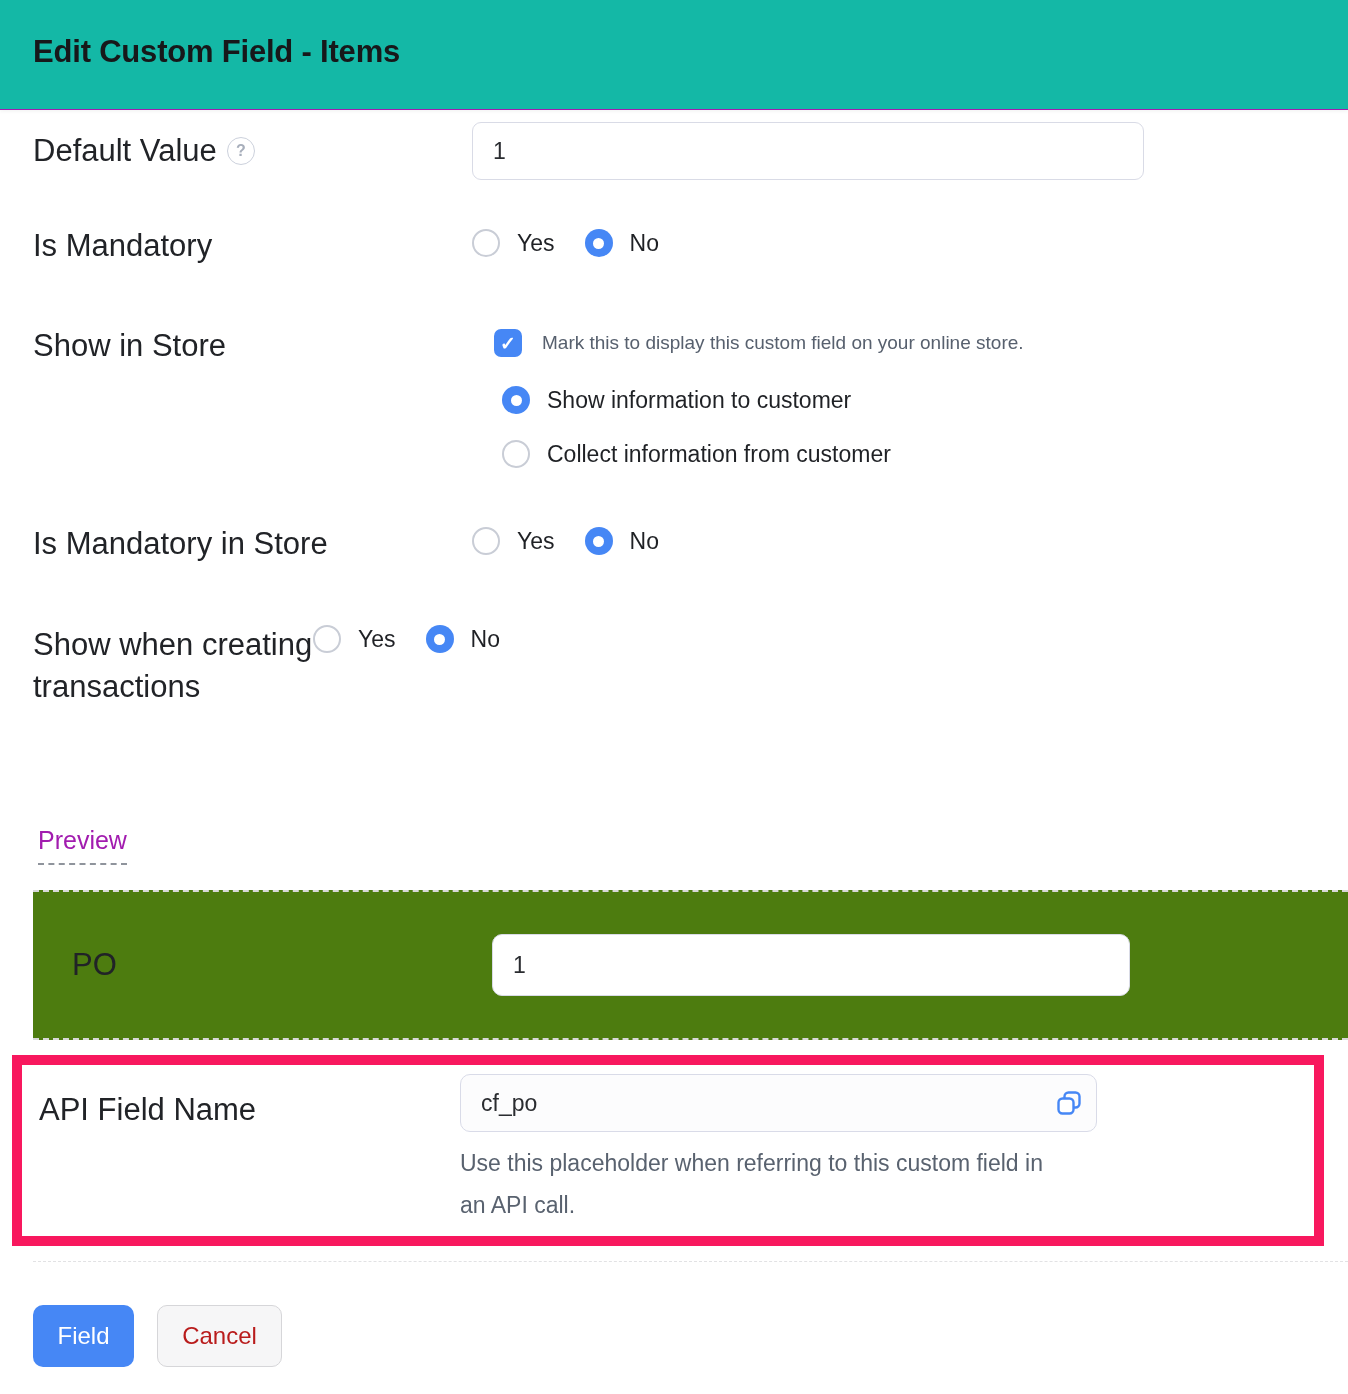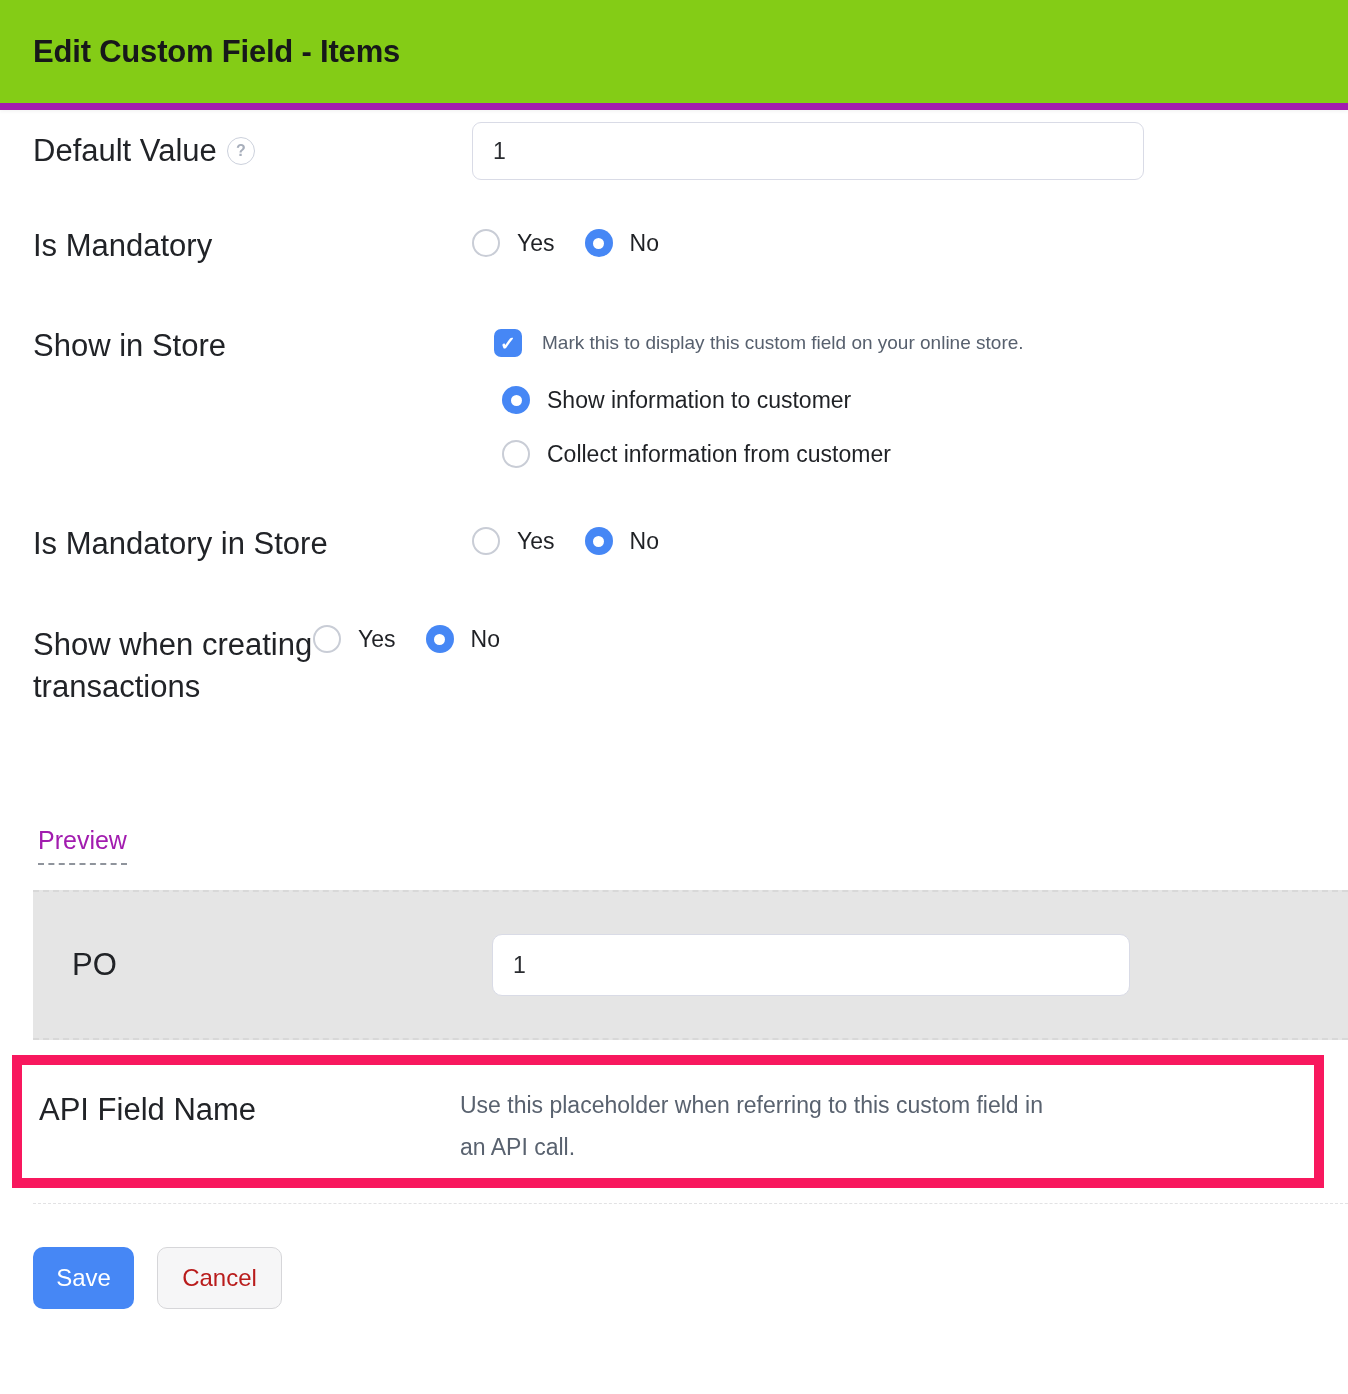--- a/index.html
+++ b/index.html
@@ -3,23 +3,23 @@
 <meta charset="utf-8">
 <style>
   * { box-sizing: border-box; margin: 0; padding: 0; }
   html, body { width: 1348px; height: 1394px; background: #ffffff; overflow: hidden; }
   body { font-family: "Liberation Sans", sans-serif; color: #1f2125; }
 
   
   .header {
     height: 110px;
     padding: 34px 0 0 33px;
-    border-bottom: 7px solid #a21caf;
+    border-bottom: 1px solid #a21caf;
     box-shadow: 0 2px 3px rgba(0,0,0,0.04);
-    background: #84cc16;
+    background: #14b8a6;
   }
   .header h1 {
     font-size: 31px;
     font-weight: 700;
     color: #17181a;
     letter-spacing: -0.2px;
   }
 
   
   .form { padding-left: 33px; }
@@ -90,21 +90,21 @@
   .preview-heading {
     margin-top: 118px; margin-left: 38px;
     display: inline-block;
     font-size: 25px; color: #a21caf;
     padding-bottom: 8px;
     border-bottom: 2px dashed #8f949c;
   }
   .preview-box {
     margin-top: 25px; margin-left: 33px;
     height: 150px;
-    background: #e5e5e5;
+    background: #4d7c0f;
     border-top: 2px dashed #d8d8d8;
     border-bottom: 2px dashed #d8d8d8;
     display: flex; align-items: center;
     padding-left: 39px;
   }
   .preview-box .col-label { width: 420px; flex: 0 0 420px; }
   .preview-input {
     height: 62px; width: 638px;
     border: 1.5px solid #d9dbe6; border-radius: 10px;
     font-size: 23px; color: #2a2c30; padding: 0 20px;
@@ -243,26 +243,35 @@
   <div>
     <input class="preview-input" type="text" value="1" style="">
   </div>
 </div>
 
 
 <div class="api-box">
   <div class="api-row">
     <div class="col-label">API Field Name</div>
     <div>
+      <div class="api-input-wrap">
+        <input class="api-input" type="text" value="cf_po" style="">
+        <button class="copy-btn">
+          <svg width="26" height="26" viewBox="0 0 26 26">
+            <rect x="8.5" y="2.5" width="15" height="15" rx="4" fill="none" stroke="#4687f5" stroke-width="2.4"></rect>
+            <rect x="2.5" y="8.5" width="15" height="15" rx="4" fill="#ffffff" stroke="#4687f5" stroke-width="2.4"></rect>
+          </svg>
+        </button>
+      </div>
       <div class="api-help">Use this placeholder when referring to this custom field in an API call.</div>
     </div>
   </div>
 </div>
 
 <div class="footer-divider"></div>
 
 <div class="footer">
-  <button class="btn btn-save">Save</button>
+  <button class="btn btn-save">Field</button>
   <button class="btn btn-cancel">Cancel</button>
 </div>
 
 
 
 
 </body></html>

